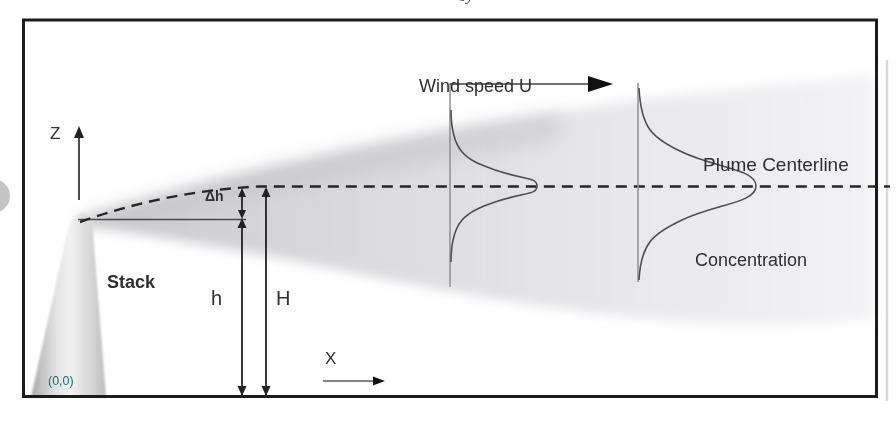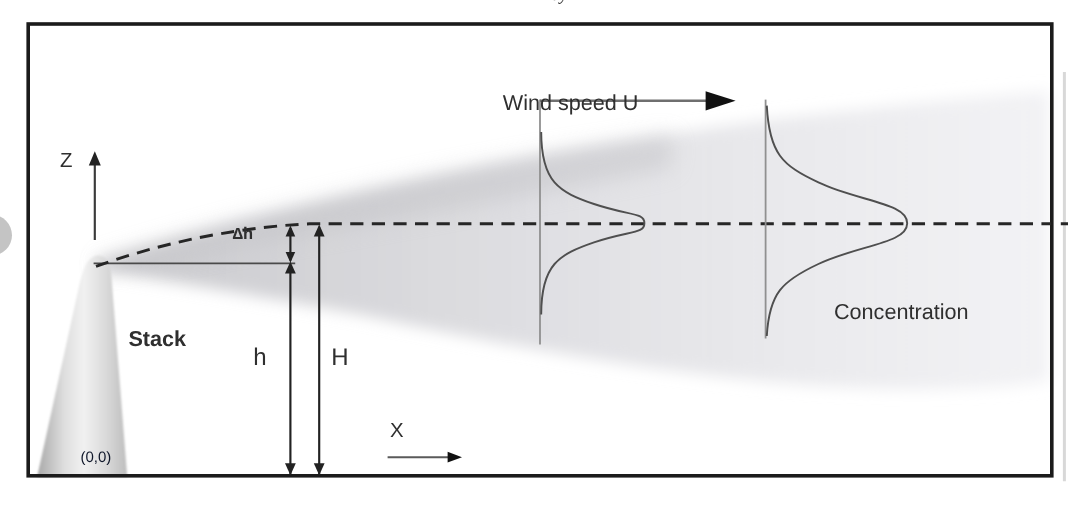--- a/index.html
+++ b/index.html
@@ -10,22 +10,22 @@
   .layer{position:absolute;left:0;top:0;}
   .lbl{position:absolute;white-space:nowrap;line-height:1.1;color:#2f2f2f;}
   .lbl-wind{left:419px;top:45px;font-size:18px;margin-top:32px;}
   .lbl-centerline{left:703px;top:155px;font-size:19px;}
   .lbl-conc{left:695px;top:251px;font-size:18px;}
   .lbl-stack{left:107px;top:273px;font-size:18px;font-weight:600;}
   .lbl-z{left:50px;top:125px;font-size:17px;}
   .lbl-x{left:325px;top:350px;font-size:17px;}
   .lbl-h{left:211px;top:287px;font-size:20px;}
   .lbl-H{left:276px;top:287px;font-size:20px;}
-  .lbl-dh{left:194px;top:189px;font-size:14px;font-weight:bold;font-family:Liberation Mono, monospace;}
-  .lbl-origin{left:67px;top:375px;font-size:12.5px;color:#0f172a;}
+  .lbl-dh{left:205px;top:189px;font-size:14px;font-weight:bold;font-family:Liberation Sans, sans-serif;}
+  .lbl-origin{left:48px;top:375px;font-size:12.5px;color:#0f766e;}
   .lbl-fragment{left:459px;top:-12px;font-size:15px;color:#333;font-family:"Liberation Serif", serif;font-style:italic;}
 </style>
 </head>
 <body>
 
 <div class="screen">
 
   <svg class="layer" width="896" height="424" viewBox="0 0 896 424">
     <defs>
       <linearGradient id="plumeGrad" x1="0" y1="0" x2="1" y2="0">
@@ -102,20 +102,21 @@
       <polygon points="242,219 238,210 246,210" fill="#222"></polygon>
     </g>
 
     <g>
       <line x1="323" y1="381" x2="374" y2="381" stroke="#5a5a5a" stroke-width="1.6"></line>
       <polygon points="385,381 373,376.5 373,385.5" fill="#111"></polygon>
     </g>
   </svg>
 
   <div class="lbl lbl-wind">Wind speed U</div>
+  <div class="lbl lbl-centerline">Plume Centerline</div>
   <div class="lbl lbl-conc">Concentration</div>
   <div class="lbl lbl-stack">Stack</div>
   <div class="lbl lbl-z">Z</div>
   <div class="lbl lbl-x">X</div>
   <div class="lbl lbl-h">h</div>
   <div class="lbl lbl-H">H</div>
   <div class="lbl lbl-dh">Δh</div>
   <div class="lbl lbl-origin">(0,0)</div>
   <div class="lbl lbl-fragment">σy</div>
 

